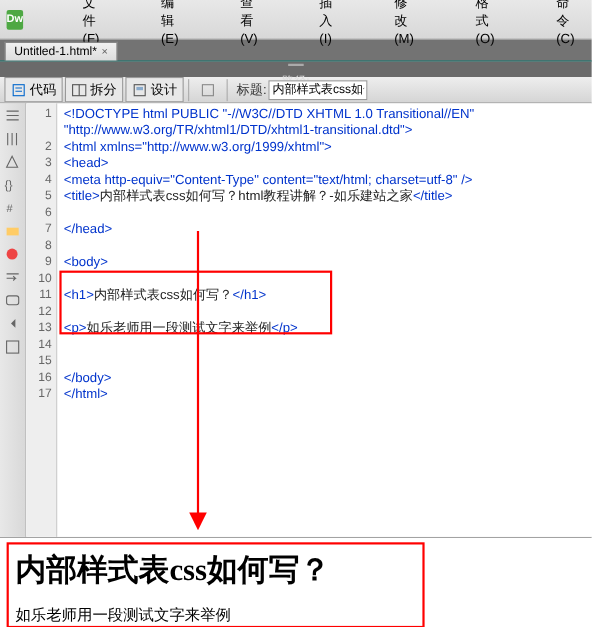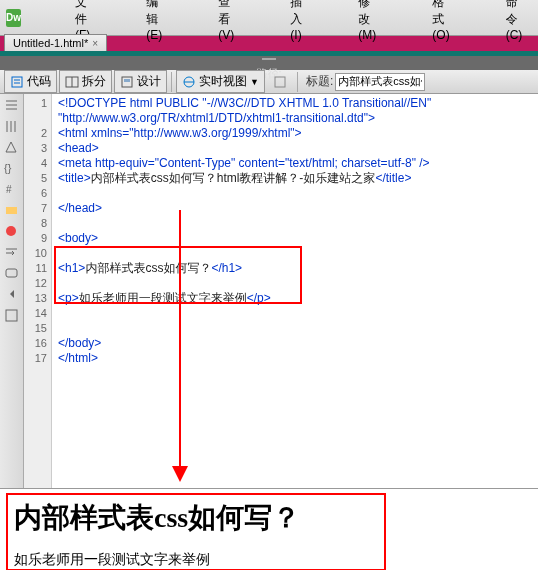--- a/index.html
+++ b/index.html
@@ -1,20 +1,20 @@
 <!DOCTYPE html>
 <html><head>
 <meta charset="utf-8">
 <style>
 *{margin:0;padding:0;box-sizing:border-box;font-family:"Microsoft YaHei",SimSun,sans-serif;}
 body{background:#fff;width:538px;height:570px;overflow:hidden;position:relative;}
 .menubar{height:36px;background:linear-gradient(#e8e8e8,#d8d8d8);display:flex;align-items:center;font-size:12px;border-bottom:1px solid #999;gap:40px;}
 .dw-logo{width:20px;height:18px;background:#4ea843;color:#fff;font-weight:bold;font-size:10px;display:flex;align-items:center;justify-content:center;margin:0 6px;border-radius:2px;}
 .menu-item{padding:0 8px;cursor:default;}
-.tabbar{height:20px;background:#be185d;display:flex;align-items:flex-end;border-bottom:5px solid #0f766e;}
+.tabbar{height:20px;background:#737373;display:flex;align-items:flex-end;border-bottom:1px solid #0f766e;}
 .tab{background:linear-gradient(#f0f0f0,#ddd);border:1px solid #888;border-bottom:none;padding:2px 8px;font-size:11px;margin-left:4px;display:flex;align-items:center;gap:4px;}
 .tab-close{font-size:10px;color:#666;}
 .pathbar{background:#6a6a6a;color:#ddd;font-size:11px;padding:2px 8px;height:14px;display:flex;align-items:center;gap:6px;flex-direction:column;}
 .path-icon{width:14px;height:12px;background:#888;border:1px solid #aaa;}
 .toolbar{height:24px;background:linear-gradient(#eee,#d5d5d5);display:flex;align-items:center;border-bottom:1px solid #999;padding:0 4px;gap:2px;font-size:12px;}
 .tbtn{display:flex;align-items:center;gap:3px;padding:2px 5px;border:1px solid transparent;cursor:default;}
 .tbtn.bordered{border:1px solid #999;background:#e8e8e8;}
 .tbtn svg{width:14px;height:14px;}
 .sep{width:1px;height:20px;background:#aaa;margin:0 2px;}
 .titlefield{color:#333;margin-left:4px;}
@@ -78,28 +78,20 @@
     <span>拆分</span>
   </div>
   <div class="tbtn bordered">
     <svg>
         <rect x="2" y="2" width="10" height="10" fill="none" stroke="#555"></rect>
         <rect x="4" y="4" width="6" height="3" fill="#8ac"></rect>
       </svg>
     <span>设计</span>
   </div>
   <div class="sep"></div>
-  <div class="tbtn bordered">
-    <svg>
-        <circle cx="7" cy="7" r="5" fill="none" stroke="#07c"></circle>
-        <line x1="2" y1="7" x2="12" y2="7" stroke="#07c"></line>
-      </svg>
-    <span>实时视图</span>
-    <span style="font-size:9px">▼</span>
-  </div>
   <div class="tbtn">
     <svg>
         <rect x="2" y="2" width="10" height="10" fill="none" stroke="#888"></rect>
       </svg>
   </div>
   <div class="sep"></div>
   <span class="titlefield">标题:</span>
   <input class="titleinput" value="内部样式表css如何" style="">
 </div>
 

